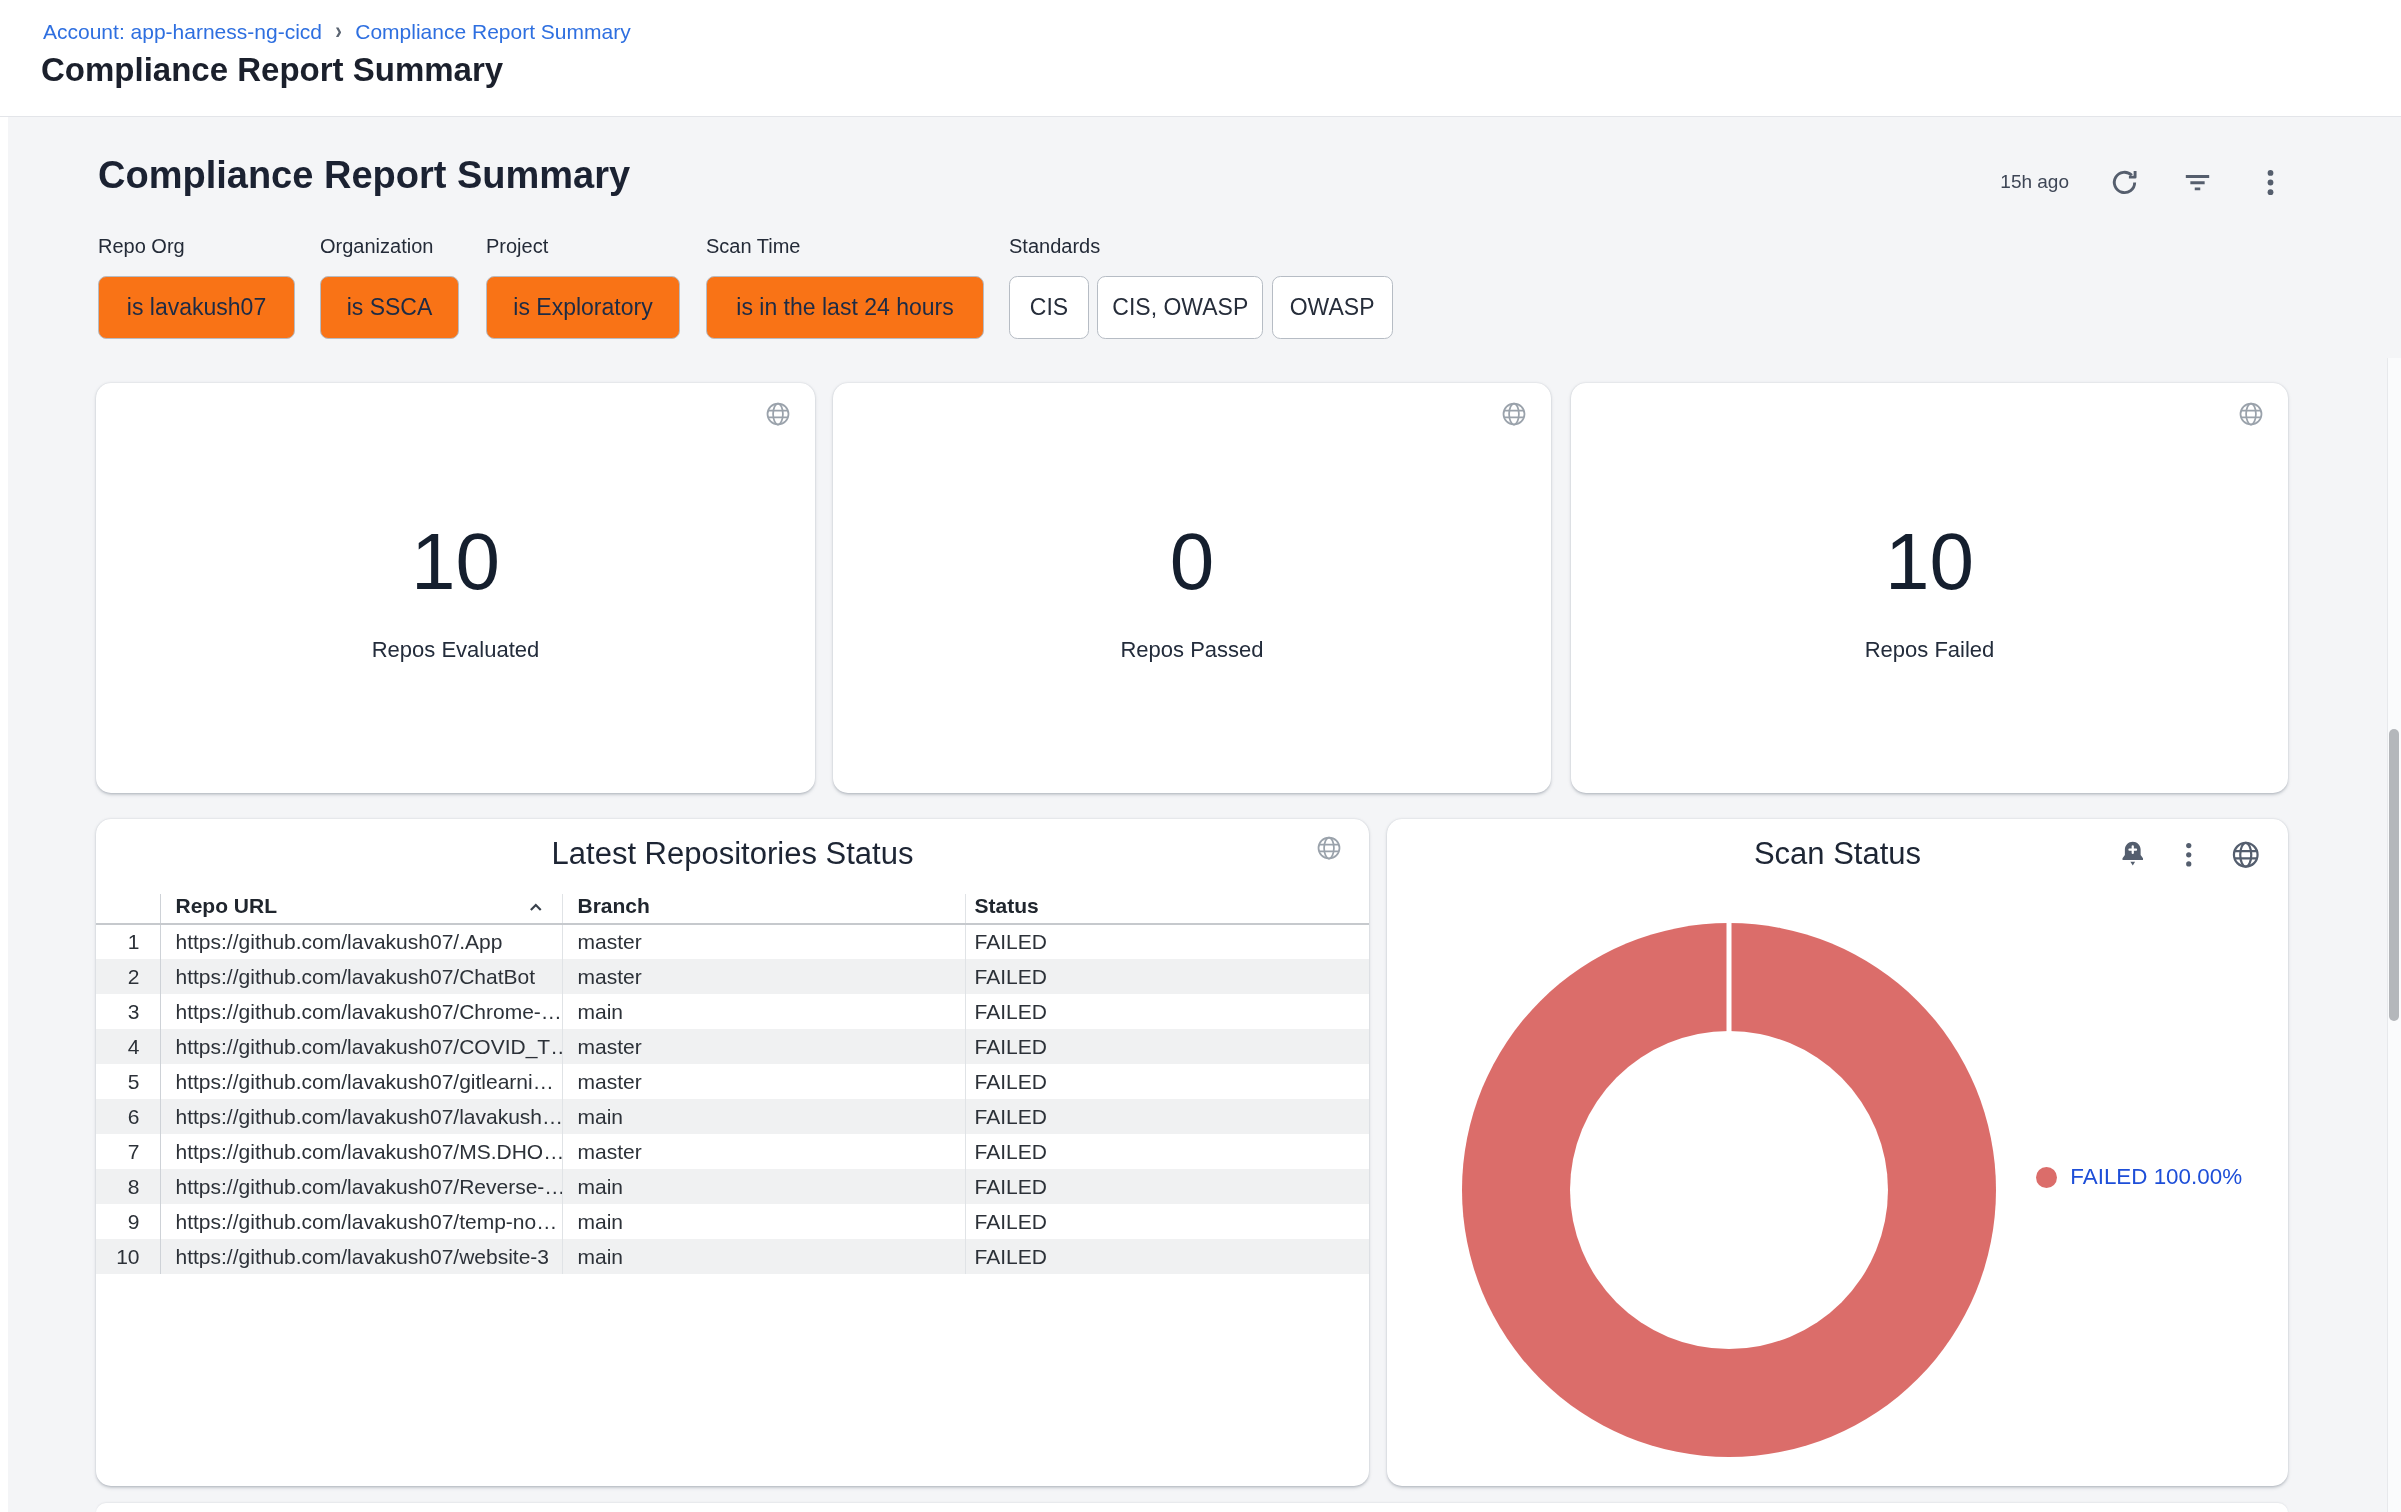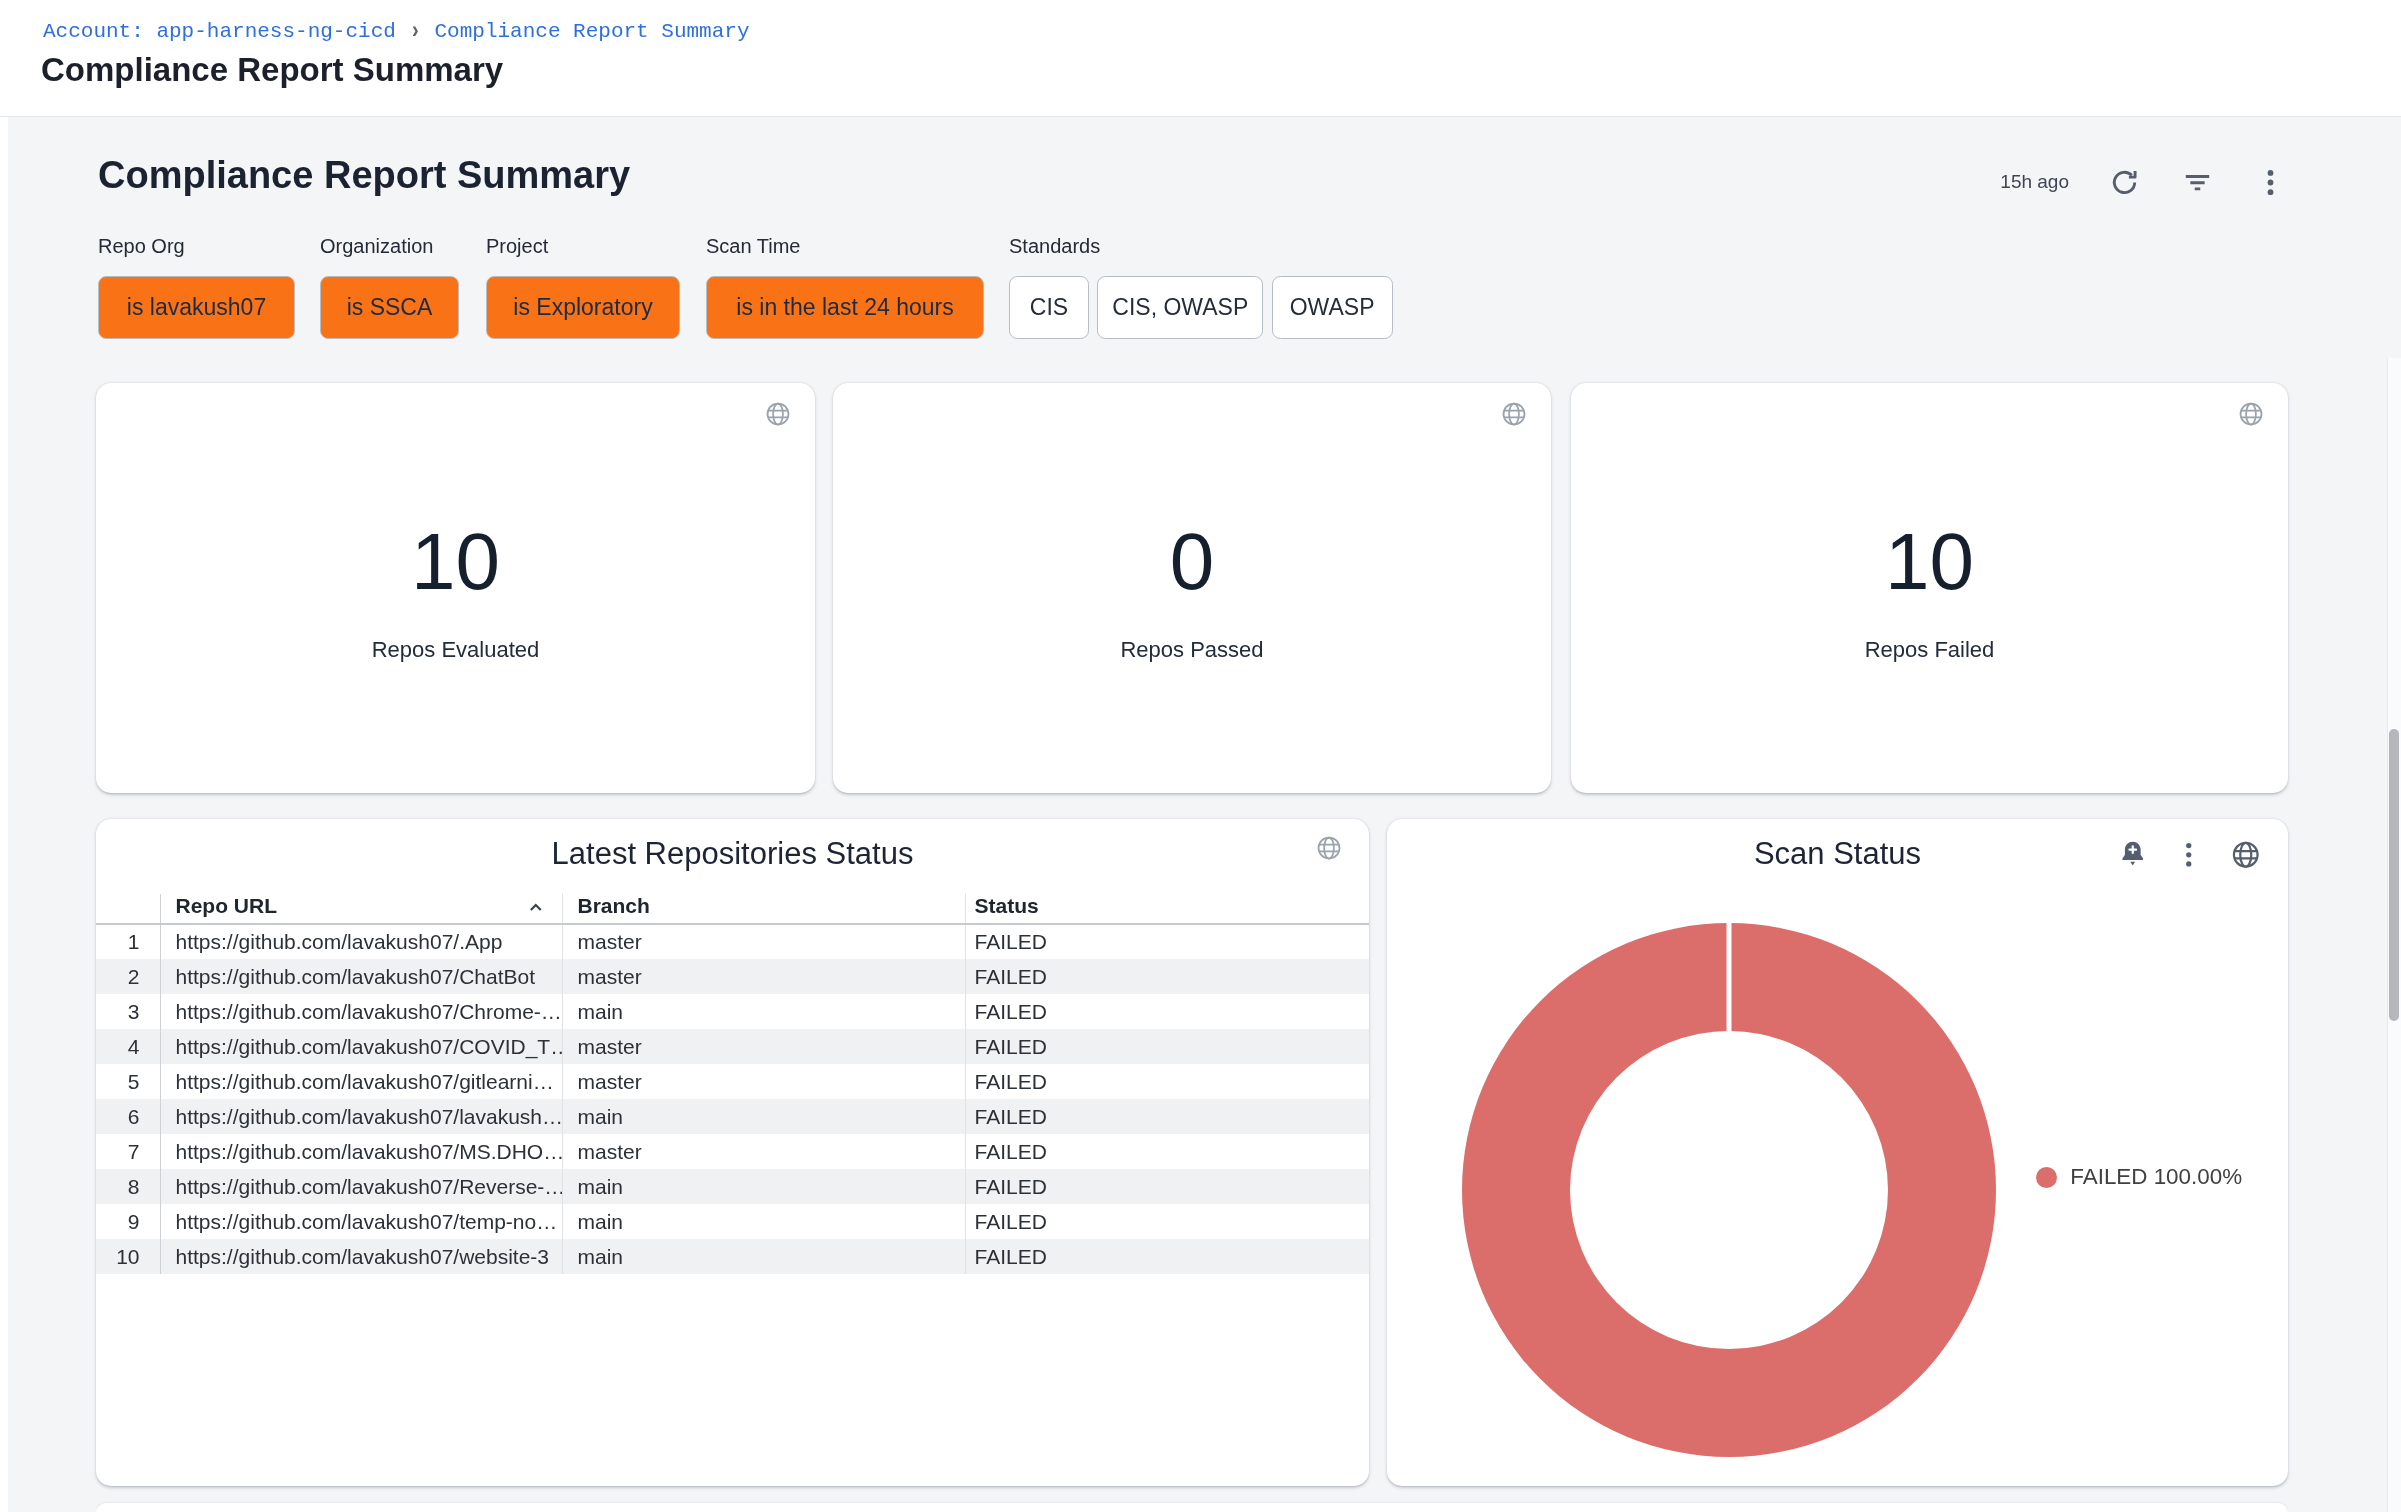--- a/index.html
+++ b/index.html
@@ -11,21 +11,21 @@
     overflow:hidden;
     color:#1e2430;
   }
 
   
   .top-header {
     position:absolute; left:0; top:0; width:2401px; height:117px;
     background:#ffffff; border-bottom:0.8px solid #e3e5e9;
   }
   .breadcrumb { position:absolute; left:43px; top:20px; display:flex; align-items:flex-start; gap:13.3px;
-    font-size:21px;font-family:Liberation Mono, monospace; }
+    font-size:21px; }
   .crumb-link { color:#2e6fe0; cursor:pointer; }
   .crumb-sep { color:#5c6572; font-size:20px; font-weight:700; transform:scaleY(1.15); }
   .page-title { position:absolute; left:41px; top:51px; font-size:33px; font-weight:700; color:#1b202c; }
 
   .left-strip { position:absolute; left:0; top:117px; width:8.3px; height:1396px; background:#ffffff; }
 
   
   .dash-title { position:absolute; left:98px; top:154px; font-size:38px; font-weight:700; color:#1b2232; }
   .dash-meta { position:absolute; top:163px; right:113px; height:38px; display:flex; align-items:center; gap:38px; color:#555e6d; }
   .dash-meta .time { font-size:19px; color:#3e4656; }
@@ -76,21 +76,21 @@
   .sort-caret { position:absolute; right:15px; top:3.3px; width:21.6px; height:21.6px; color:#39414c; }
 
   
   .scan-icons { position:absolute; top:18px; right:25px; display:flex; align-items:center; gap:21.6px; color:#545e6e; }
   .scan-icons .icon-btn svg { width:31.5px; height:31.5px; }
   .donut { position:absolute; left:75px; top:104px; width:534px; height:534px; border-radius:50%; }
   .donut-hole { position:absolute; left:108px; top:108px; width:318px; height:318px; border-radius:50%; background:#ffffff; }
   .donut-gap { position:absolute; left:50%; top:0; width:5px; height:109px; background:#ffffff; transform:translateX(-50%); }
   .legend { position:absolute; left:649px; top:345px; display:flex; align-items:center; gap:13.3px; cursor:pointer; }
   .legend-dot { width:21px; height:21px; border-radius:50%; }
-  .legend-label { font-size:22.4px; color:#404040;text-align:center; }
+  .legend-label { font-size:22.4px; color:#1d4ed8;text-align:center; }
 
   
   .bottom-sliver { position:absolute; left:96px; top:1503px; width:2192px; height:11.6px;
     background:#ffffff; border-radius:10px 10px 0 0; box-shadow:0 -0.8px 1.7px rgba(95,105,120,.12); }
   .scroll-track { position:absolute; right:0; top:358px; width:14px; height:1154px; border-left:0.8px solid #e7e9ec; background:#fafbfc; }
   .scroll-thumb { position:absolute; right:1.7px; top:371px; width:10.8px; height:292px; border-radius:5.8px; background:#b4b7bb; cursor:grab; }
 </style>
 </head>
 <body>
 

